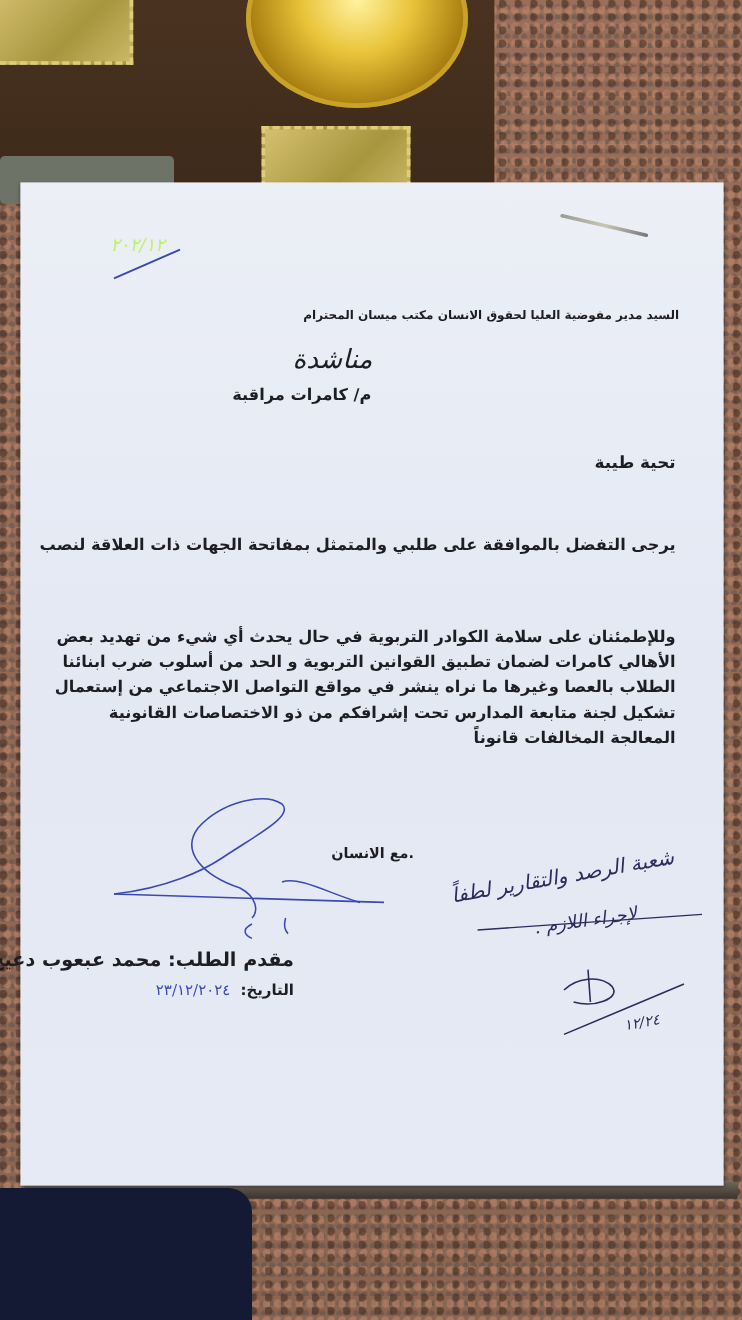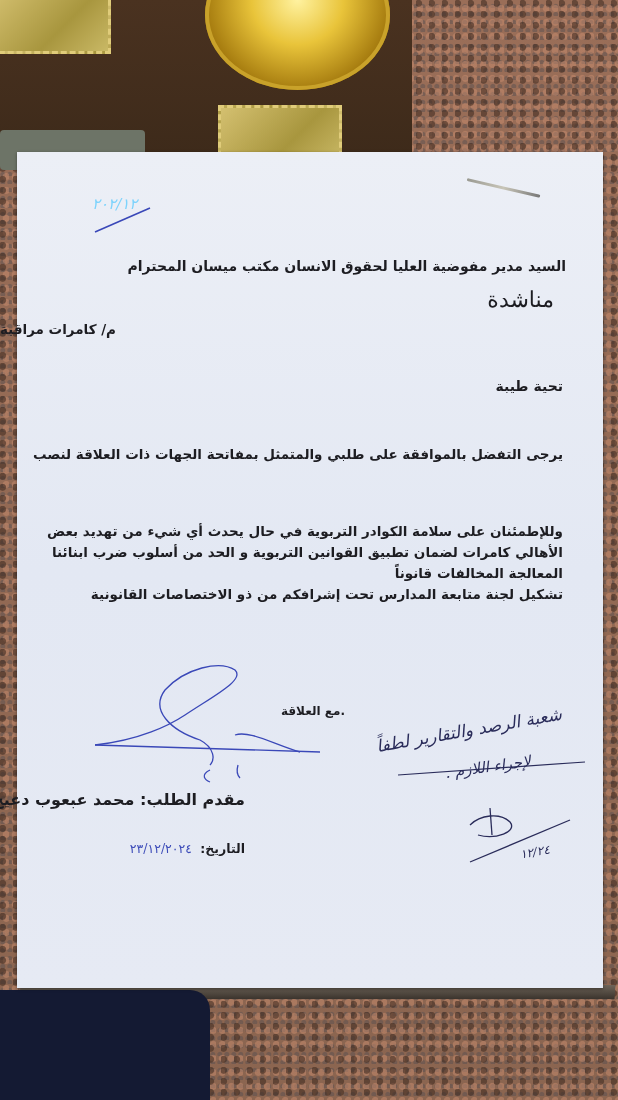--- a/index.html
+++ b/index.html
@@ -56,51 +56,51 @@
     }
     .pin {
       position: absolute; left: 467px; top: 178px; width: 75px; height: 3px;
       background: linear-gradient(90deg, #9a9a92, #c8c5b8, #777);
       transform: rotate(13deg); transform-origin: left center;
       border-radius: 2px;
     }
 
     .doc { position: absolute; direction: rtl; color: #1d1d22; }
     .addressee {
-      top: 258px; right: 52px; font-size: 14px; font-weight: bold; white-space: nowrap;
+      top: 258px; right: 52px; font-size: 10px; font-weight: bold; white-space: nowrap;
     }
     .title-word {
-      top: 287px; left: 0; width: 554px; direction: rtl;
-      font-size: 22px; font-family: "DejaVu Serif", serif;
+      top: 287px; left: 0; width: 554px; text-align: center; direction: rtl;
+      font-size: 22px; font-family: "DejaVu Serif", serif; font-style: italic;
     }
     .subject {
-      top: 321px; left: 0; width: 503px; text-align: left;
+      top: 321px; left: 0; width: 503px; text-align: center;
       font-size: 13.5px; font-weight: bold;
     }
     .greeting { top: 378px; right: 55px; font-size: 14px; font-weight: bold; }
     .para {
       right: 55px; width: 510px; font-size: 13.5px; font-weight: bold;
       line-height: 21px; text-align: justify; text-align-last: right; margin-top: 39px;
     }
     .para1 { top: 405px; }
     .para2 { top: 482px; }
     .para .line { display: block; white-space: nowrap; }
 
     .closing { top: 704px; left: 245px; width: 100px; font-size: 12px; font-weight: bold; white-space: nowrap; }
     .applicant { top: 790px; left: 40px; width: 205px; font-size: 16px; font-weight: bold; white-space: nowrap; text-align: right; }
-    .date-row { top: 817px; left: 40px; width: 205px; font-size: 12.5px; font-weight: bold; white-space: nowrap; text-align: right; margin-top: 24px; }
+    .date-row { top: 817px; left: 40px; width: 205px; font-size: 12.5px; font-weight: bold; white-space: nowrap; text-align: right; }
     .date-row .handwritten { color: #3c4bb8; font-weight: normal; font-family: "DejaVu Serif", serif; margin-right: 4px; }
 
     .hand {
       position: absolute; color: #2a2c5a; font-family: "DejaVu Serif", serif;
       font-style: italic; direction: rtl; white-space: nowrap;
     }
     .hand-note1 { top: 720px; left: 375px; font-size: 17px; transform: rotate(-10deg); }
     .hand-note2 { top: 758px; left: 445px; font-size: 15px; transform: rotate(-8deg); }
-    .hand-blue { color: #7dd3fc; }
+    .hand-blue { color: #bef264; }
     .corner-date { top: 195px; left: 92px; font-size: 15px; }
 
     svg.overlay { position: absolute; left: 0; top: 0; }
   </style>
 </head>
 <body>
 
 <div class="bg-granite"></div>
 <div class="bg-plaque">
   <div class="plaque-frame a"></div>
@@ -121,25 +121,26 @@
 <div class="doc subject">م/ كامرات مراقبة</div>
 <div class="doc greeting">تحية طيبة</div>
 
 <div class="doc para para1">
   <span class="line">يرجى التفضل بالموافقة على طلبي والمتمثل بمفاتحة الجهات ذات العلاقة  لنصب</span>
 </div>
 
 <div class="doc para para2">
   <span class="line">وللإطمئنان على سلامة الكوادر التربوية  في حال يحدث أي شيء من تهديد بعض</span>
   <span class="line">الأهالي كامرات لضمان تطبيق القوانين التربوية و الحد  من أسلوب ضرب ابنائنا</span>
+  <span class="line">الطلاب بالعصا وغيرها ما نراه ينشر في مواقع التواصل الاجتماعي من إستعمال</span>
+  <span class="line">تشكيل لجنة متابعة المدارس   تحت إشرافكم من ذو الاختصاصات القانونية</span>
   <span class="line">المعالجة المخالفات قانوناً</span>
-  <span class="line">تشكيل لجنة متابعة المدارس   تحت إشرافكم من ذو الاختصاصات القانونية</span>
 </div>
 
-<div class="doc closing">.مع العلاقة</div>
+<div class="doc closing">.مع الانسان</div>
 
 <div class="doc applicant">
   <span>مقدم الطلب:</span>
   <span>محمد عبعوب دعيج</span>
 </div>
 <div class="doc date-row">
   <span>التاريخ:</span>
   <span class="handwritten">٢٣/١٢/٢٠٢٤</span>
 </div>
 

